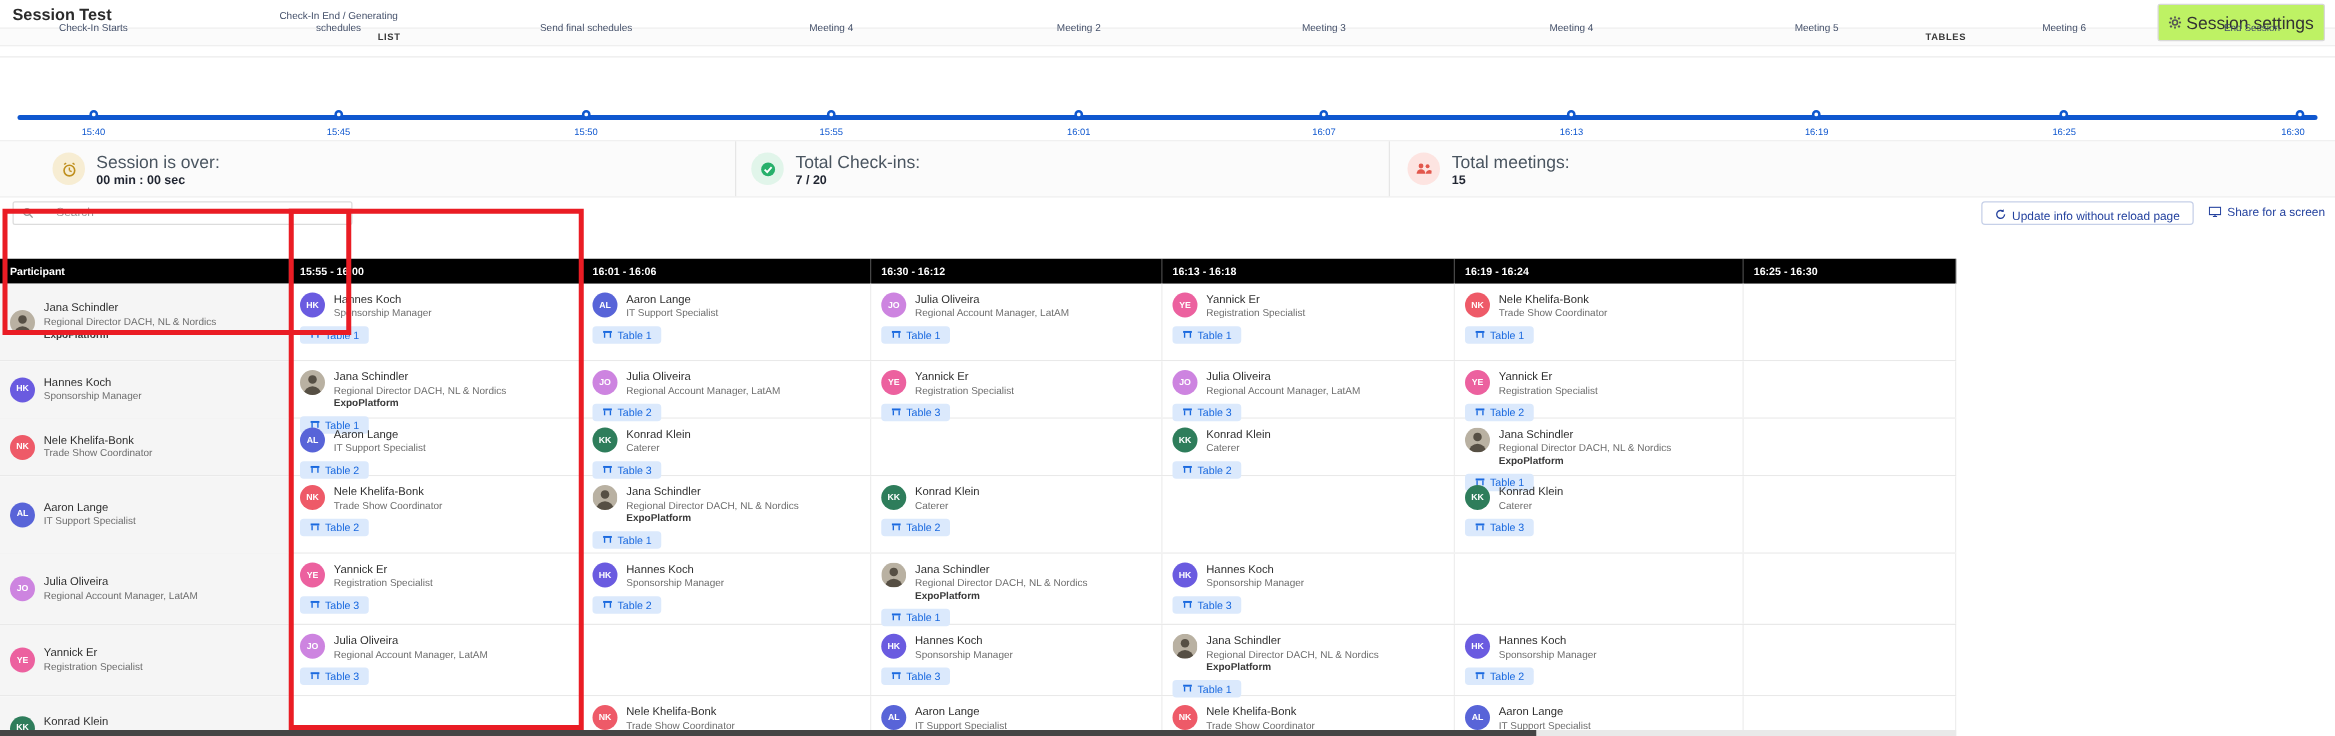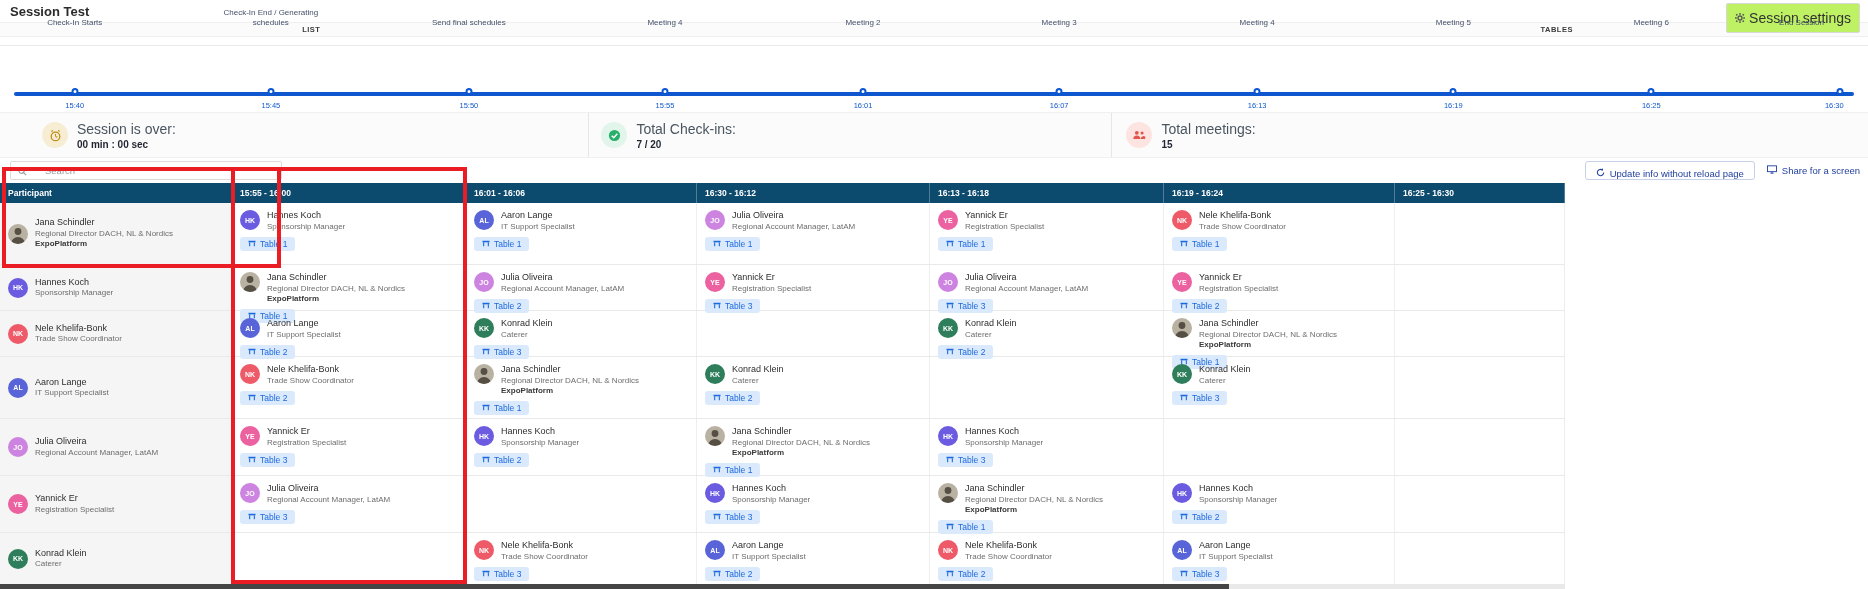--- a/index.html
+++ b/index.html
@@ -47,21 +47,21 @@
   .searchbox input { border:0; outline:0; flex:1; font-size:9.5px; font-family:"Liberation Sans",sans-serif; color:#333; background:transparent; }
   .searchbox input::placeholder { color:#9a9a9a; }
   .tool-btns { position:absolute; right:8px; top:3px; display:flex; gap:12px; align-items:center; }
   .btn-outline { height:19px; display:flex; align-items:flex-end; gap:5px; border:1px solid #c6d0e8; border-radius:3px;
     background:#fff; padding:0 10px; font-size:9.5px; color:#23419e; cursor:pointer; }
   .btn-plain { height:19px; display:flex; align-items:center; gap:5px; border:0; background:transparent;
     font-size:9.5px; color:#23419e; cursor:pointer; }
 
   
   .sched-table { position:absolute; left:0; top:183px; width:1565px; }
-  .thead { display:flex; height:20px; background:#0c4a6e; }
+  .thead { display:flex; height:20px; background:#000000;margin-top:24px; }
   .th { color:#fff; font-size:8.5px; font-weight:bold; line-height:20px; padding-left:8px;
     border-right:1px solid rgba(255,255,255,.28); overflow:hidden; white-space:nowrap; }
   .trow { display:flex; border-bottom:1px solid #e9e9e9; background:#fff; }
   .pcell { background:#f5f5f5; border-right:1px solid #e4e4e4; display:flex; align-items:center; gap:7px; padding:0 8px; }
   .scell { border-right:1px solid #eeeeee; padding:7px 8px 4px 8px; }
   .who { display:flex; align-items:flex-start; gap:7px; }
   .avatar { width:20px; height:20px; border-radius:50%; color:#fff; font-size:7px; font-weight:bold;
     display:flex; align-items:center; justify-content:center; flex-shrink:0; overflow:hidden; }
   .nm { font-size:9px; color:#2e2e2e; line-height:1.3; }
   .rl { font-size:8px; color:#6d6d6d; line-height:1.25; }

